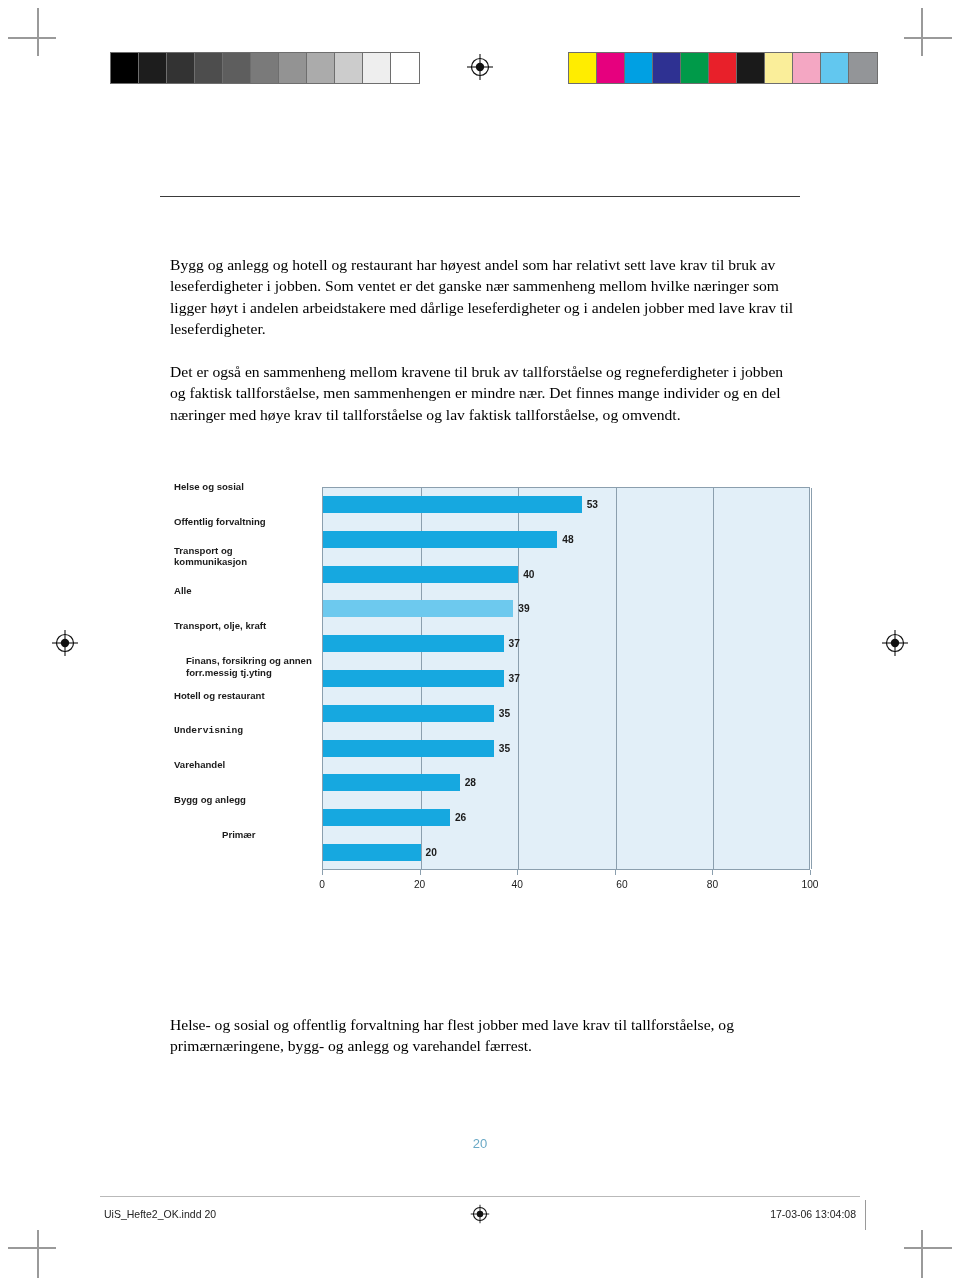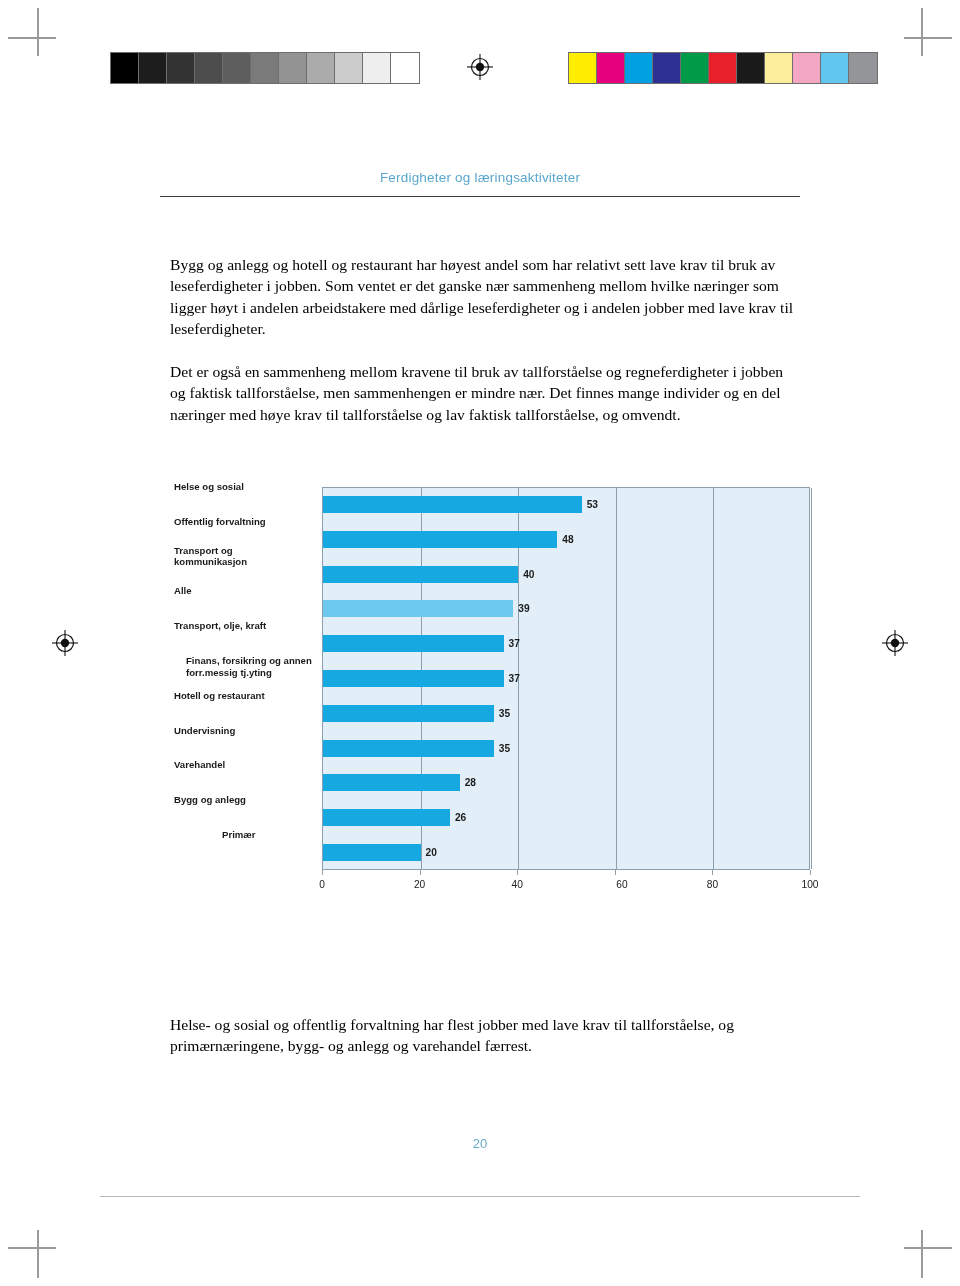--- a/index.html
+++ b/index.html
@@ -139,39 +139,38 @@
   </div>
   <div class="regmark" style="right:52px;top:630px;">
     <svg width="26" height="26" viewBox="0 0 26 26">
       <circle cx="13" cy="13" r="8.5" fill="none" stroke="#111" stroke-width="1.2"></circle>
       <circle cx="13" cy="13" r="4.2" fill="#111"></circle>
       <line x1="13" y1="0" x2="13" y2="26" stroke="#111" stroke-width="1.1"></line>
       <line x1="0" y1="13" x2="26" y2="13" stroke="#111" stroke-width="1.1"></line>
     </svg>
   </div>
 
-  <div class="runhead">Ferdigheter og læringsaktiviteter</div>
   <div class="runrule"></div>
 
   <div class="bodycol">
     <p class="body">Bygg og anlegg og hotell og restaurant har høyest andel som har relativt sett lave krav til bruk av leseferdigheter i jobben. Som ventet er det ganske nær sammenheng mellom hvilke næringer som ligger høyt i andelen arbeidstakere med dårlige leseferdigheter og i andelen jobber med lave krav til leseferdigheter.</p>
     <p class="body">Det er også en sammenheng mellom kravene til bruk av tallforståelse og regneferdigheter i jobben og faktisk tallforståelse, men sammenhengen er mindre nær. Det finnes mange individer og en del næringer med høye krav til tallforståelse og lav faktisk tallforståelse, og omvendt.</p>
   </div>
 
   <div class="chart-wrap">
     <div class="plot">
       <div class="cat-col" id="cat-col">
           <div class="cat" style="top: -6px;">Helse og sosial</div>
           <div class="cat" style="top: 28.8px;">Offentlig forvaltning</div>
           <div class="cat" style="top: 57.6px; width: 90px;">Transport og kommunikasjon</div>
           <div class="cat" style="top: 98.4px;">Alle</div>
           <div class="cat" style="top: 133.2px;">Transport, olje, kraft</div>
           <div class="cat" style="top: 168px; width: 140px; margin-left: 12px;">Finans, forsikring og annen forr.messig tj.yting</div>
           <div class="cat" style="top: 202.8px;">Hotell og restaurant</div>
-          <div class="cat" style="top: 237.6px;">Undervisning</div>
+          <div class="cat" style="top: 237.6px; font-family: Liberation Mono, monospace;">Undervisning</div>
           <div class="cat" style="top: 272.4px;">Varehandel</div>
           <div class="cat" style="top: 307.2px;">Bygg og anlegg</div>
           <div class="cat" style="top: 342px; padding-left: 48px;">Primær</div>
         </div>
       <div class="panel" id="panel">
           <div class="gl" style="left: 97.6px;"></div>
           <div class="gl" style="left: 195.2px;"></div>
           <div class="gl" style="left: 292.8px;"></div>
           <div class="gl" style="left: 390.4px;"></div>
           <div class="gl" style="left: 488px;"></div>
@@ -215,14 +214,27 @@
     </div>
   </div>
 
   <div style="position:absolute;left:170px;top:1014px;width:640px;">
     <p class="body" style="margin:0;">Helse- og sosial og offentlig forvaltning har flest jobber med lave krav til tallforståelse, og primærnæringene, bygg- og anlegg og varehandel færrest.</p>
   </div>
 
   <div class="folio">20</div>
 
   <div class="footrule"></div>
+  <div class="footer">
+    <span class="foot-left">UiS_Hefte2_OK.indd   20</span>
+    <span class="foot-reg">
+      <svg width="20" height="20" viewBox="0 0 26 26">
+        <circle cx="13" cy="13" r="8.5" fill="none" stroke="#111" stroke-width="1.4"></circle>
+        <circle cx="13" cy="13" r="4.2" fill="#111"></circle>
+        <line x1="13" y1="1" x2="13" y2="25" stroke="#111" stroke-width="1.2"></line>
+        <line x1="1" y1="13" x2="25" y2="13" stroke="#111" stroke-width="1.2"></line>
+      </svg>
+    </span>
+    <span class="foot-right">17-03-06   13:04:08</span>
+    <span class="foot-bar"></span>
+  </div>
 
 </div>
 
 </body></html>

